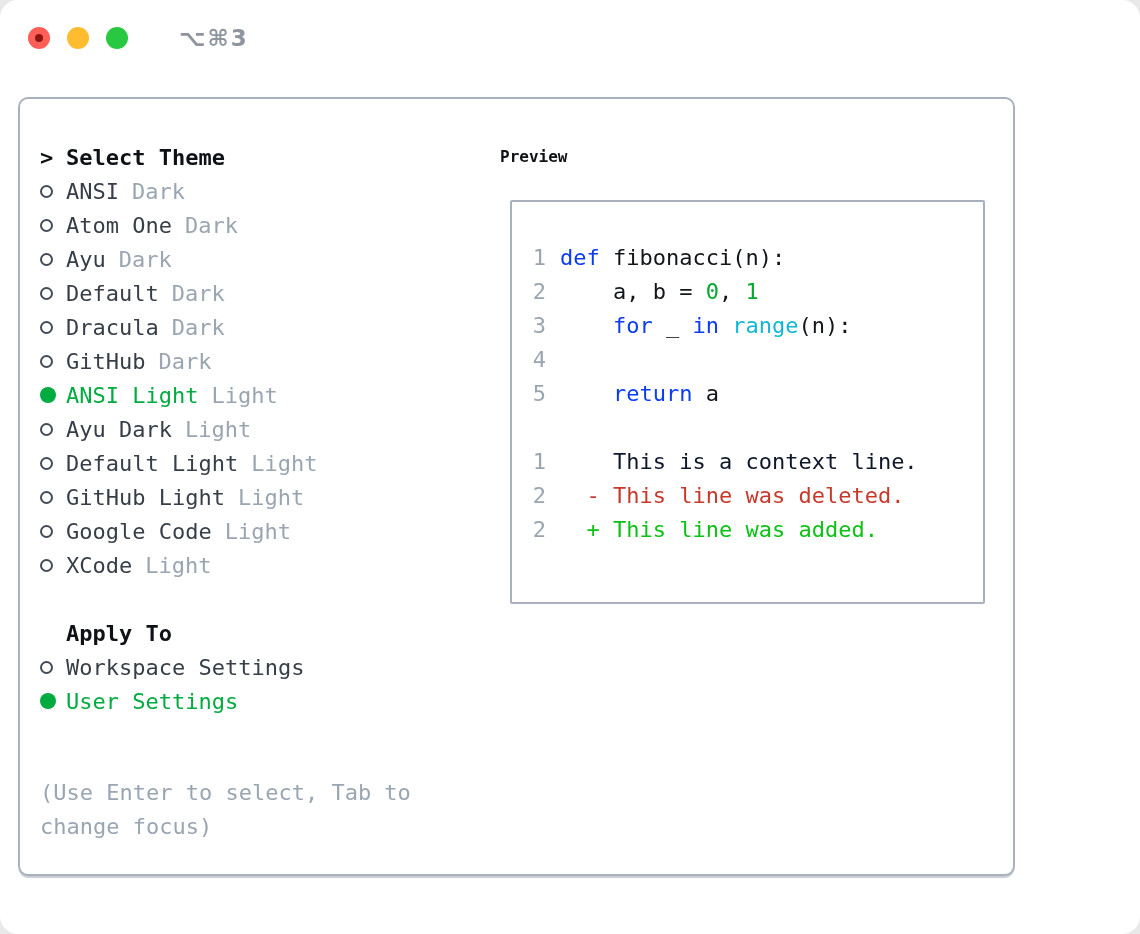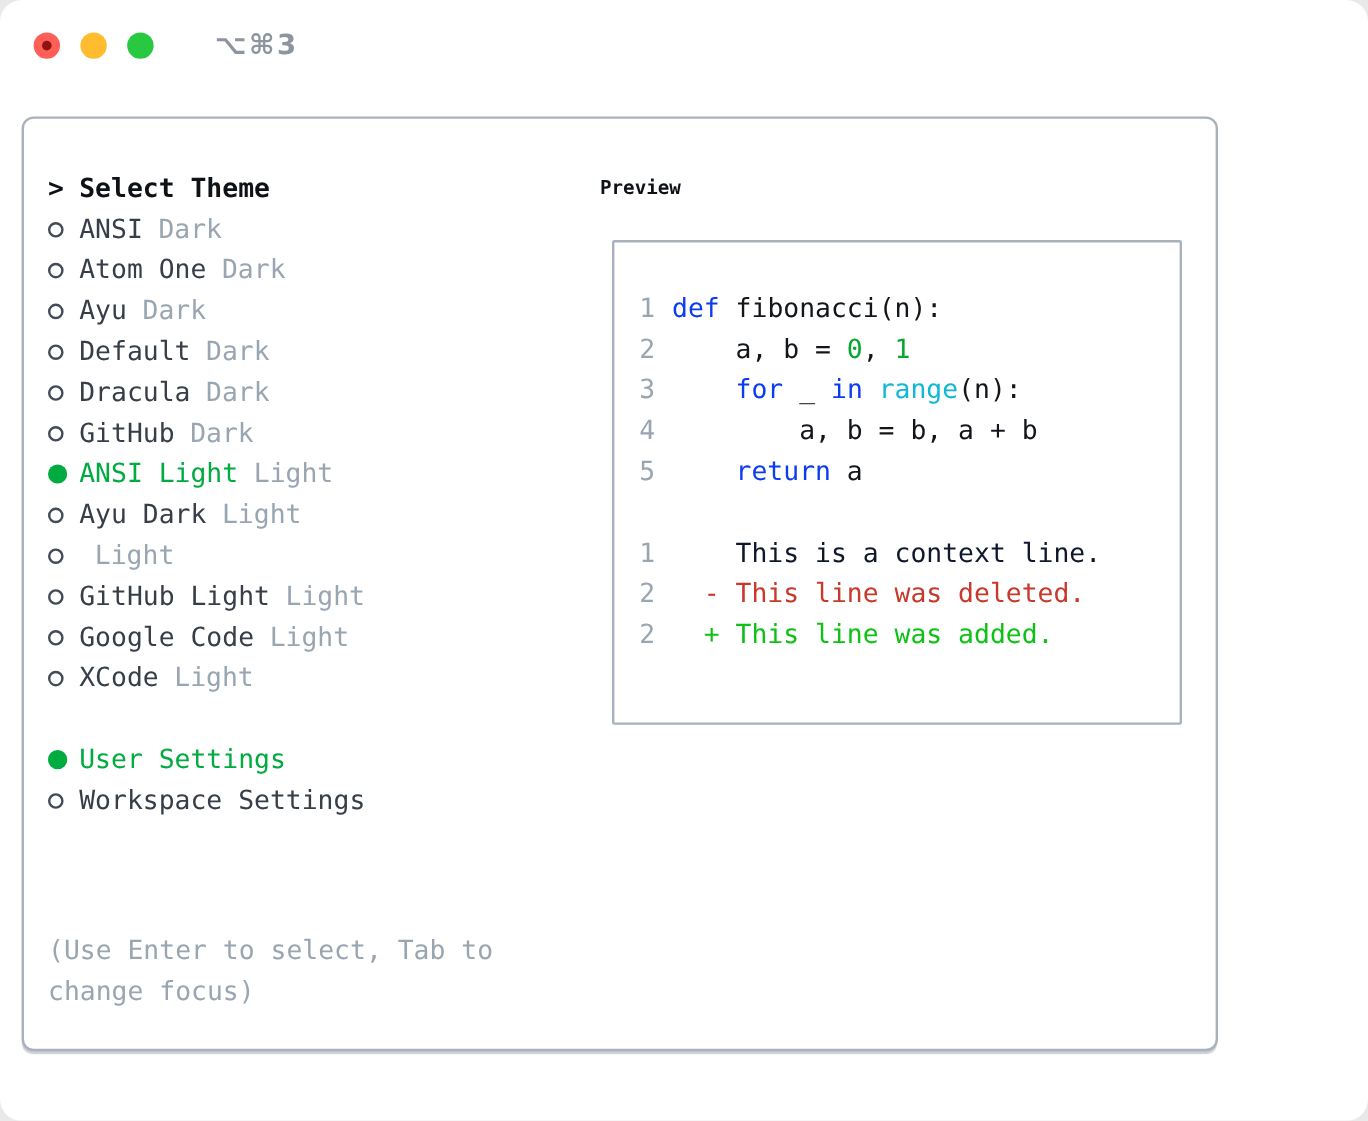--- a/index.html
+++ b/index.html
@@ -133,20 +133,21 @@
         <span class="marker">
           <span class="radio"></span>
         </span>
         <span>Ayu Dark</span>
         <span class="variant">Light</span>
       </div>
       <div class="row">
         <span class="marker">
           <span class="radio"></span>
         </span>
+        <span>Default Light</span>
         <span class="variant">Light</span>
       </div>
       <div class="row">
         <span class="marker">
           <span class="radio"></span>
         </span>
         <span>GitHub Light</span>
         <span class="variant">Light</span>
       </div>
       <div class="row">
@@ -159,32 +160,36 @@
       <div class="row">
         <span class="marker">
           <span class="radio"></span>
         </span>
         <span>XCode</span>
         <span class="variant">Light</span>
       </div>
     </div>
 
   <div class="apply">
+    <div class="row">
+      <span class="marker"></span>
+      <span class="h">Apply To</span>
+    </div>
 
   <div class="row">
         <span class="marker">
+          <span class="radio"></span>
+        </span>
+        <span>Workspace Settings</span>
+      </div>
+      <div class="row">
+        <span class="marker">
           <span class="radio sel"></span>
         </span>
         <span class="sel-label">User Settings</span>
-      </div>
-      <div class="row">
-        <span class="marker">
-          <span class="radio"></span>
-        </span>
-        <span>Workspace Settings</span>
       </div>
     </div>
 
   <div class="help">(Use Enter to select, Tab to change focus)</div>
 
   <div class="preview-label">Preview</div>
 
   <div class="preview-box">
     <div id="code-block">
         <div class="codeline">
@@ -194,21 +199,20 @@
         <div class="codeline">
           <span class="lnum">2</span>
           <span class="codetext"><span class="tok-plain">    a, b = </span><span class="tok-num">0</span><span class="tok-plain">, </span><span class="tok-num">1</span></span>
         </div>
         <div class="codeline">
           <span class="lnum">3</span>
           <span class="codetext"><span class="tok-plain">    </span><span class="tok-kw">for</span><span class="tok-plain"> _ </span><span class="tok-kw">in</span><span class="tok-plain"> </span><span class="tok-builtin">range</span><span class="tok-plain">(n):</span></span>
         </div>
         <div class="codeline">
           <span class="lnum">4</span>
-          <span class="codetext"><span class="tok-plain">        a, b = b, a + b</span></span>
         </div>
         <div class="codeline">
           <span class="lnum">5</span>
           <span class="codetext"><span class="tok-plain">    </span><span class="tok-kw">return</span><span class="tok-plain"> a</span></span>
         </div>
         <div class="spacer"></div>
         <div class="codeline">
           <span class="lnum">1</span>
           <span class="diff-context">    This is a context line.</span>
         </div>

